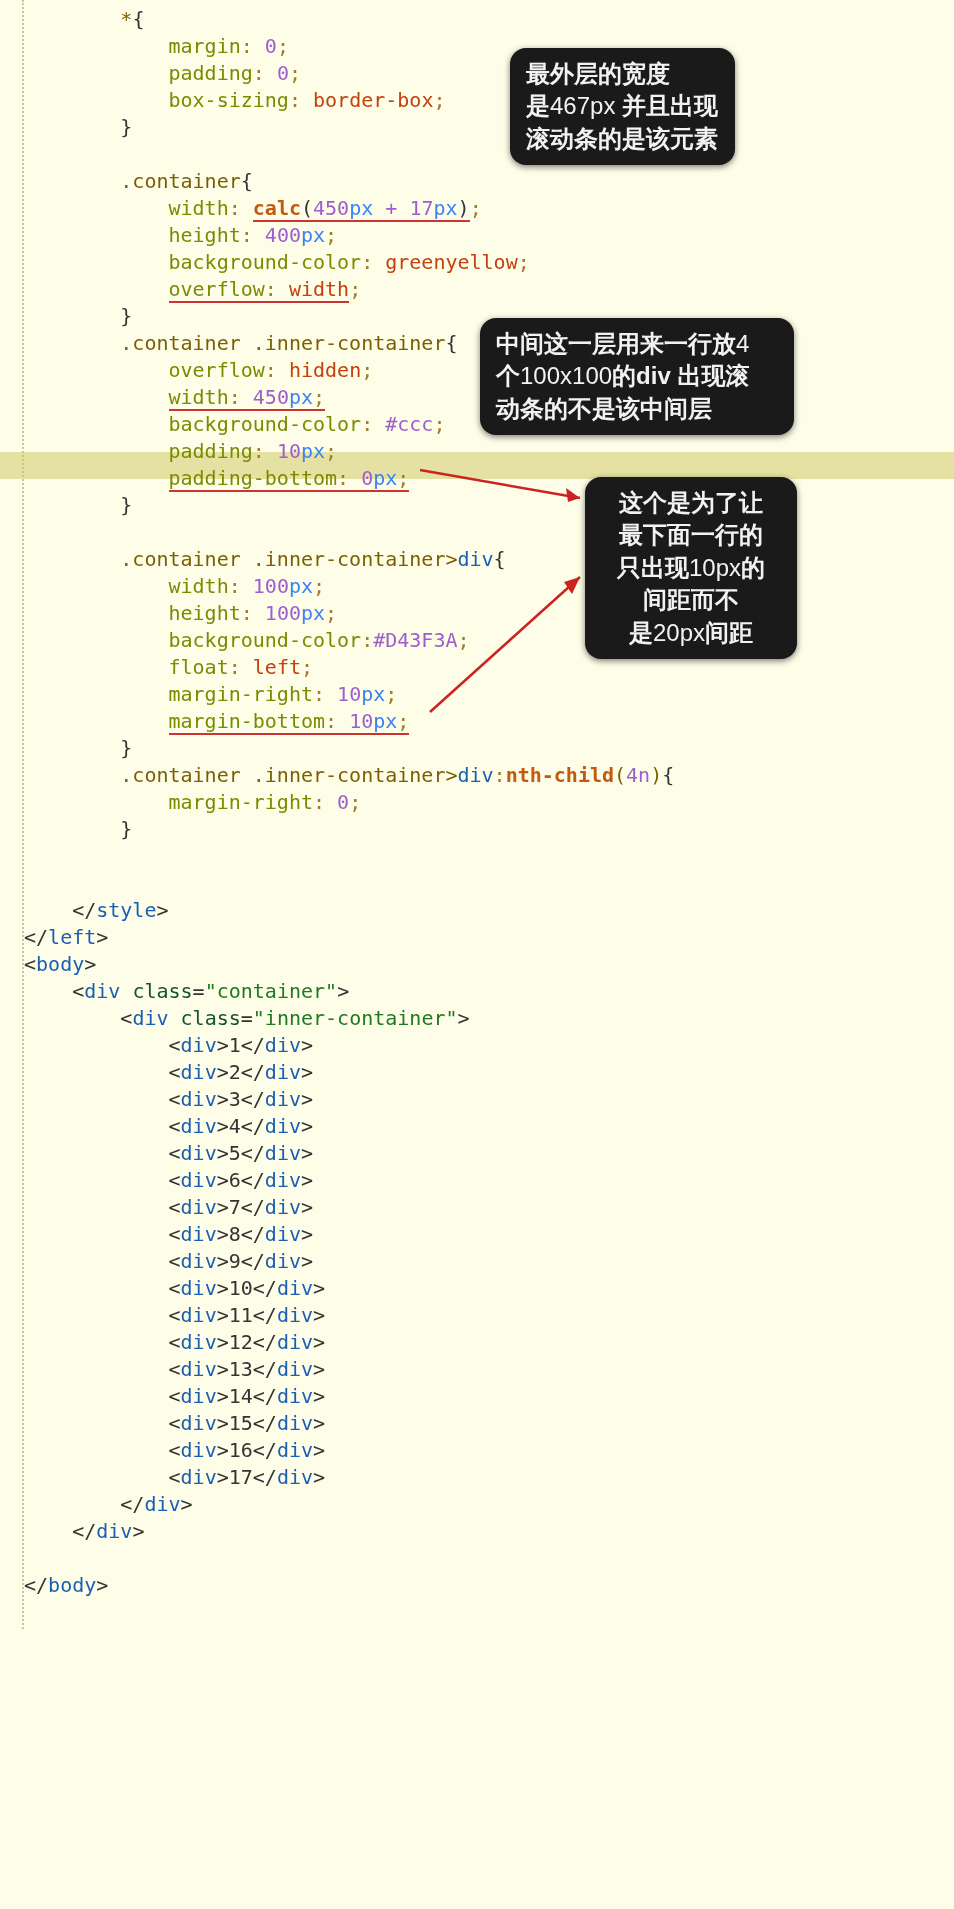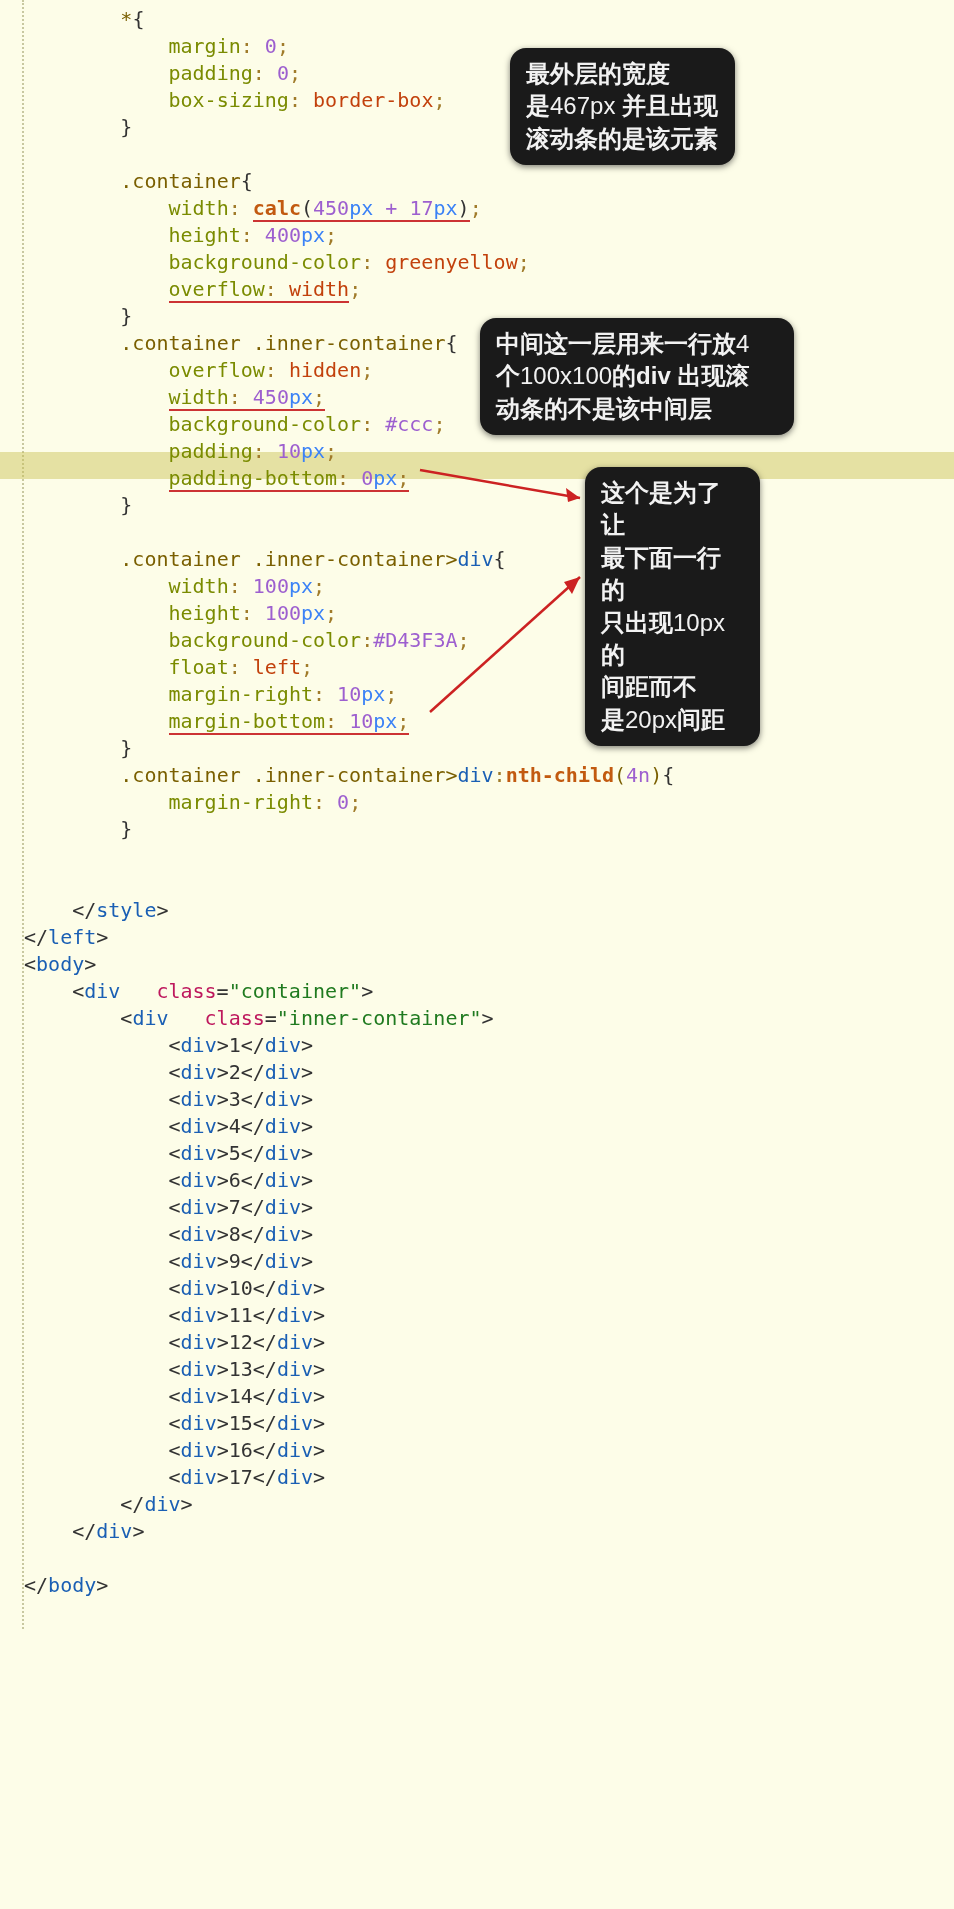--- a/index.html
+++ b/index.html
@@ -27,21 +27,21 @@
   }
   .tag   { color: #1a5fb4; }
   .sel   { color: #7a5f00; }
   .prop  { color: #7a8b00; }
   .punc  { color: #a07b2a; }
   .kw    { color: #c2410c; }
   .px    { color: #3b82f6; }
   .num   { color: #9d5fcf; }
   .hex   { color: #9d5fcf; }
   .func  { color: #c25a10; font-weight: bold; }
-  .attr  { color: #be185d; margin-left: 24px; }
+  .attr  { color: #14532d; }
   .str   { color: #1f7a1f; }
 
   .underline-red {
     border-bottom: 2px solid #cc3333;
   }
 
   .hl-row {
     position: absolute;
     left: 0; right: 0;
     height: 27px;
@@ -140,21 +140,21 @@
   <span>是</span><b>467px</b><span> 并且出现</span><br>
   <span>滚动条的是该元素</span>
 </div>
 
 <div class="callout" style="left:480px; top:318px; width:314px;">
   <span>中间这一层用来一行放</span><b>4</b><br>
   <span>个</span><b>100x100</b><span>的div  出现滚</span><br>
   <span>动条的不是该中间层</span>
 </div>
 
-<div class="callout" style="left:585px; top:467px; width:175px;">
+<div class="callout" style="left:585px; top:477px; width:212px;text-align:center;">
   <span>这个是为了让</span><br>
   <span>最下面一行的</span><br>
   <span>只出现</span><b>10px</b><span>的</span><br>
   <span>间距而不</span><br>
   <span>是</span><b>20px</b><span>间距</span>
 </div>
 
 <svg class="arrow" style="left:0;top:0;" width="954" height="800">
   <line x1="420" y1="470" x2="580" y2="498"></line>
   <polygon points="580,498 566,488 568,502"></polygon>

